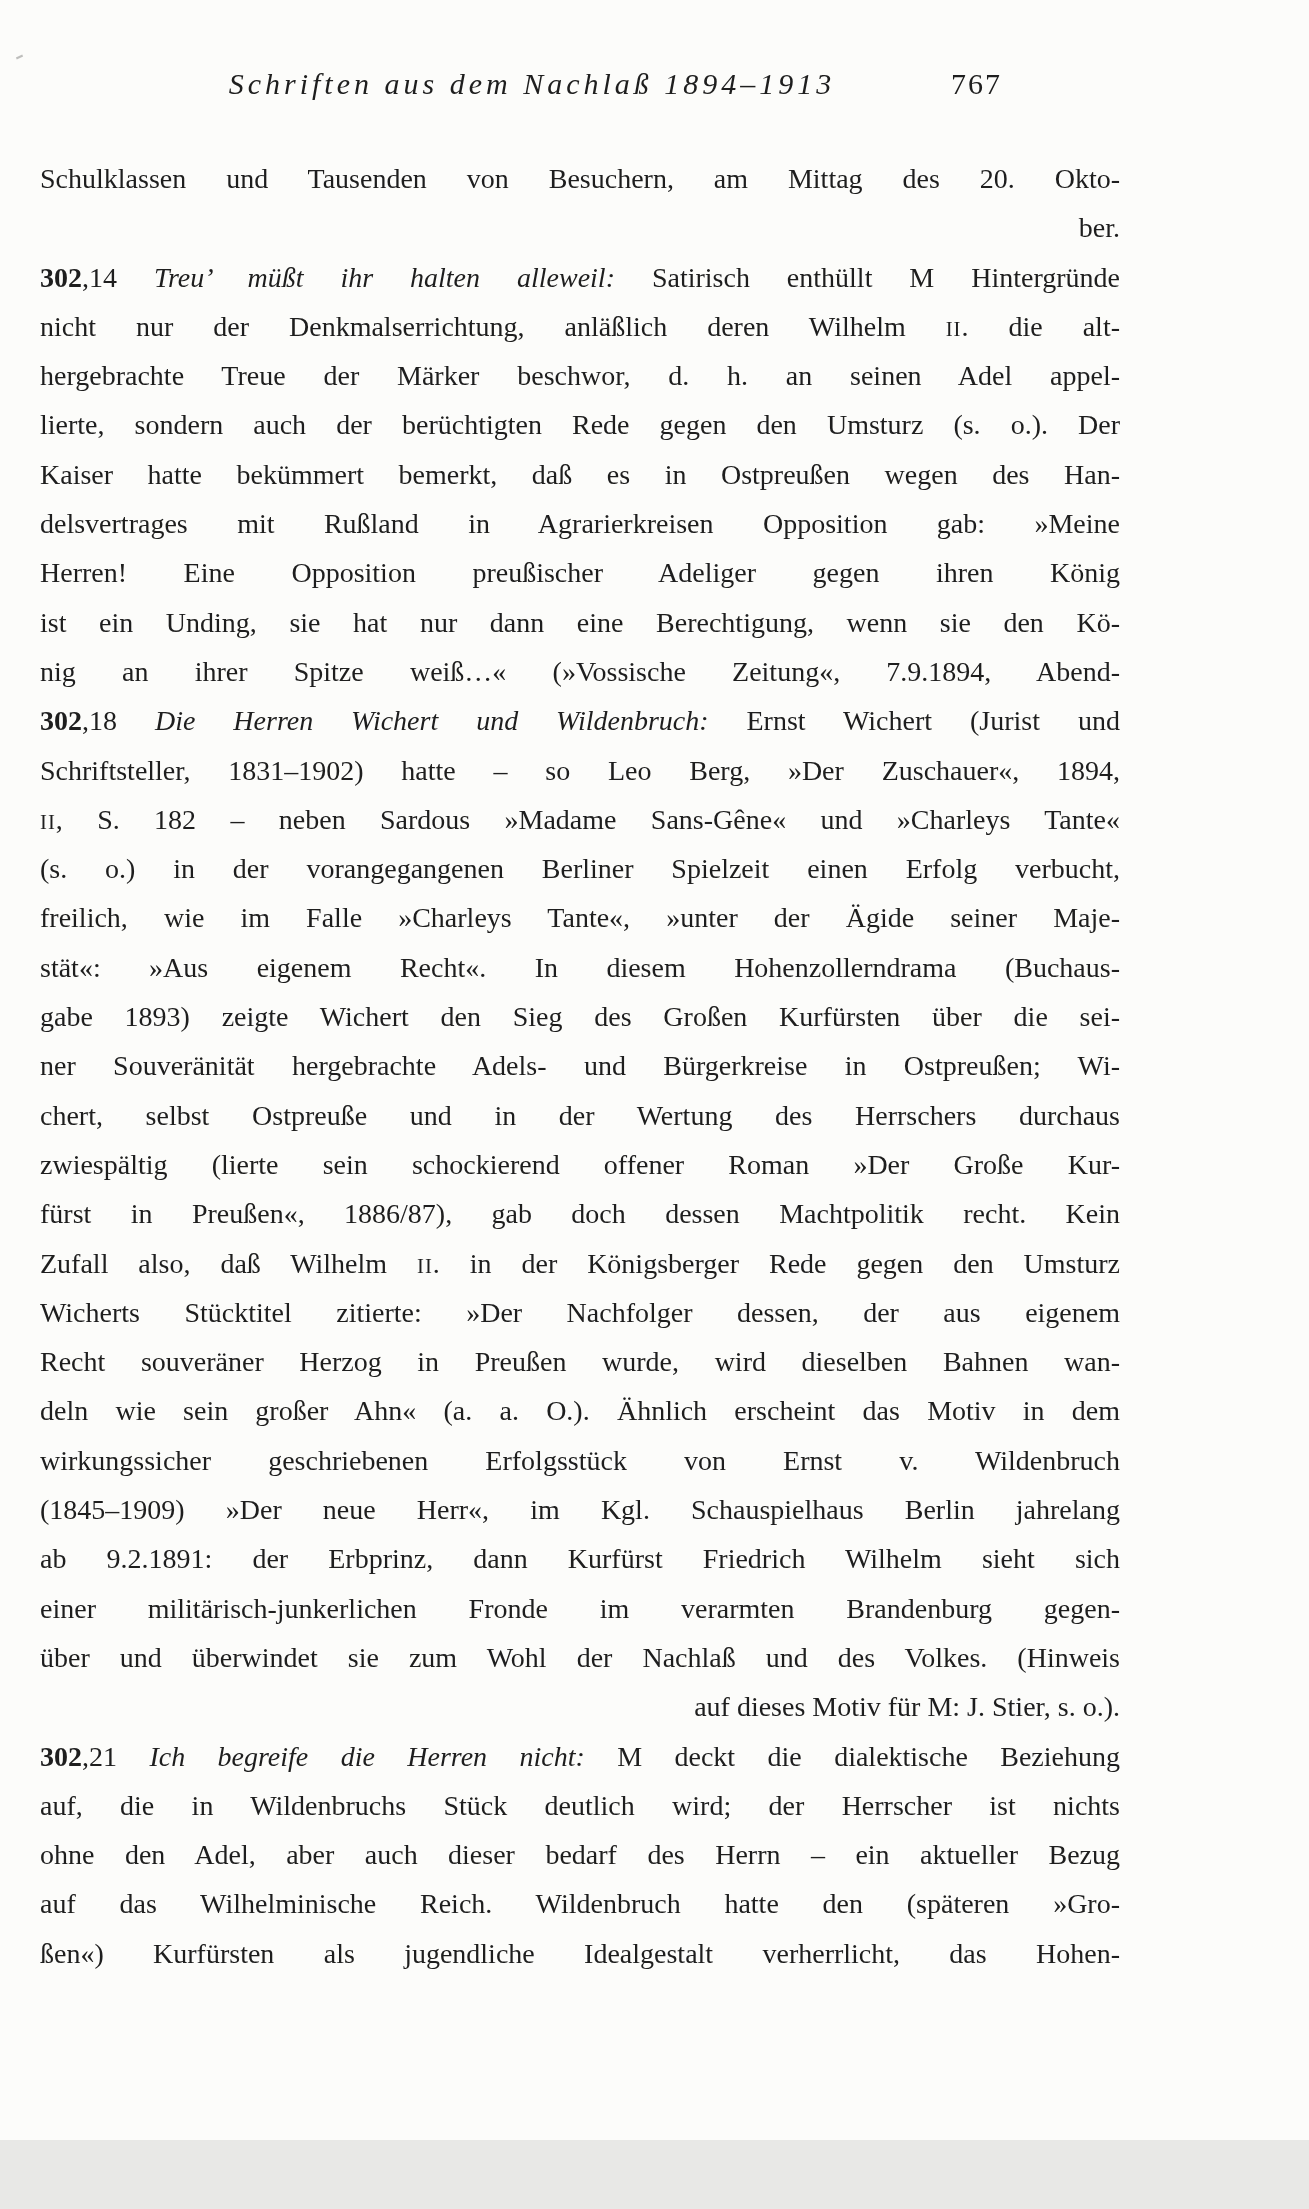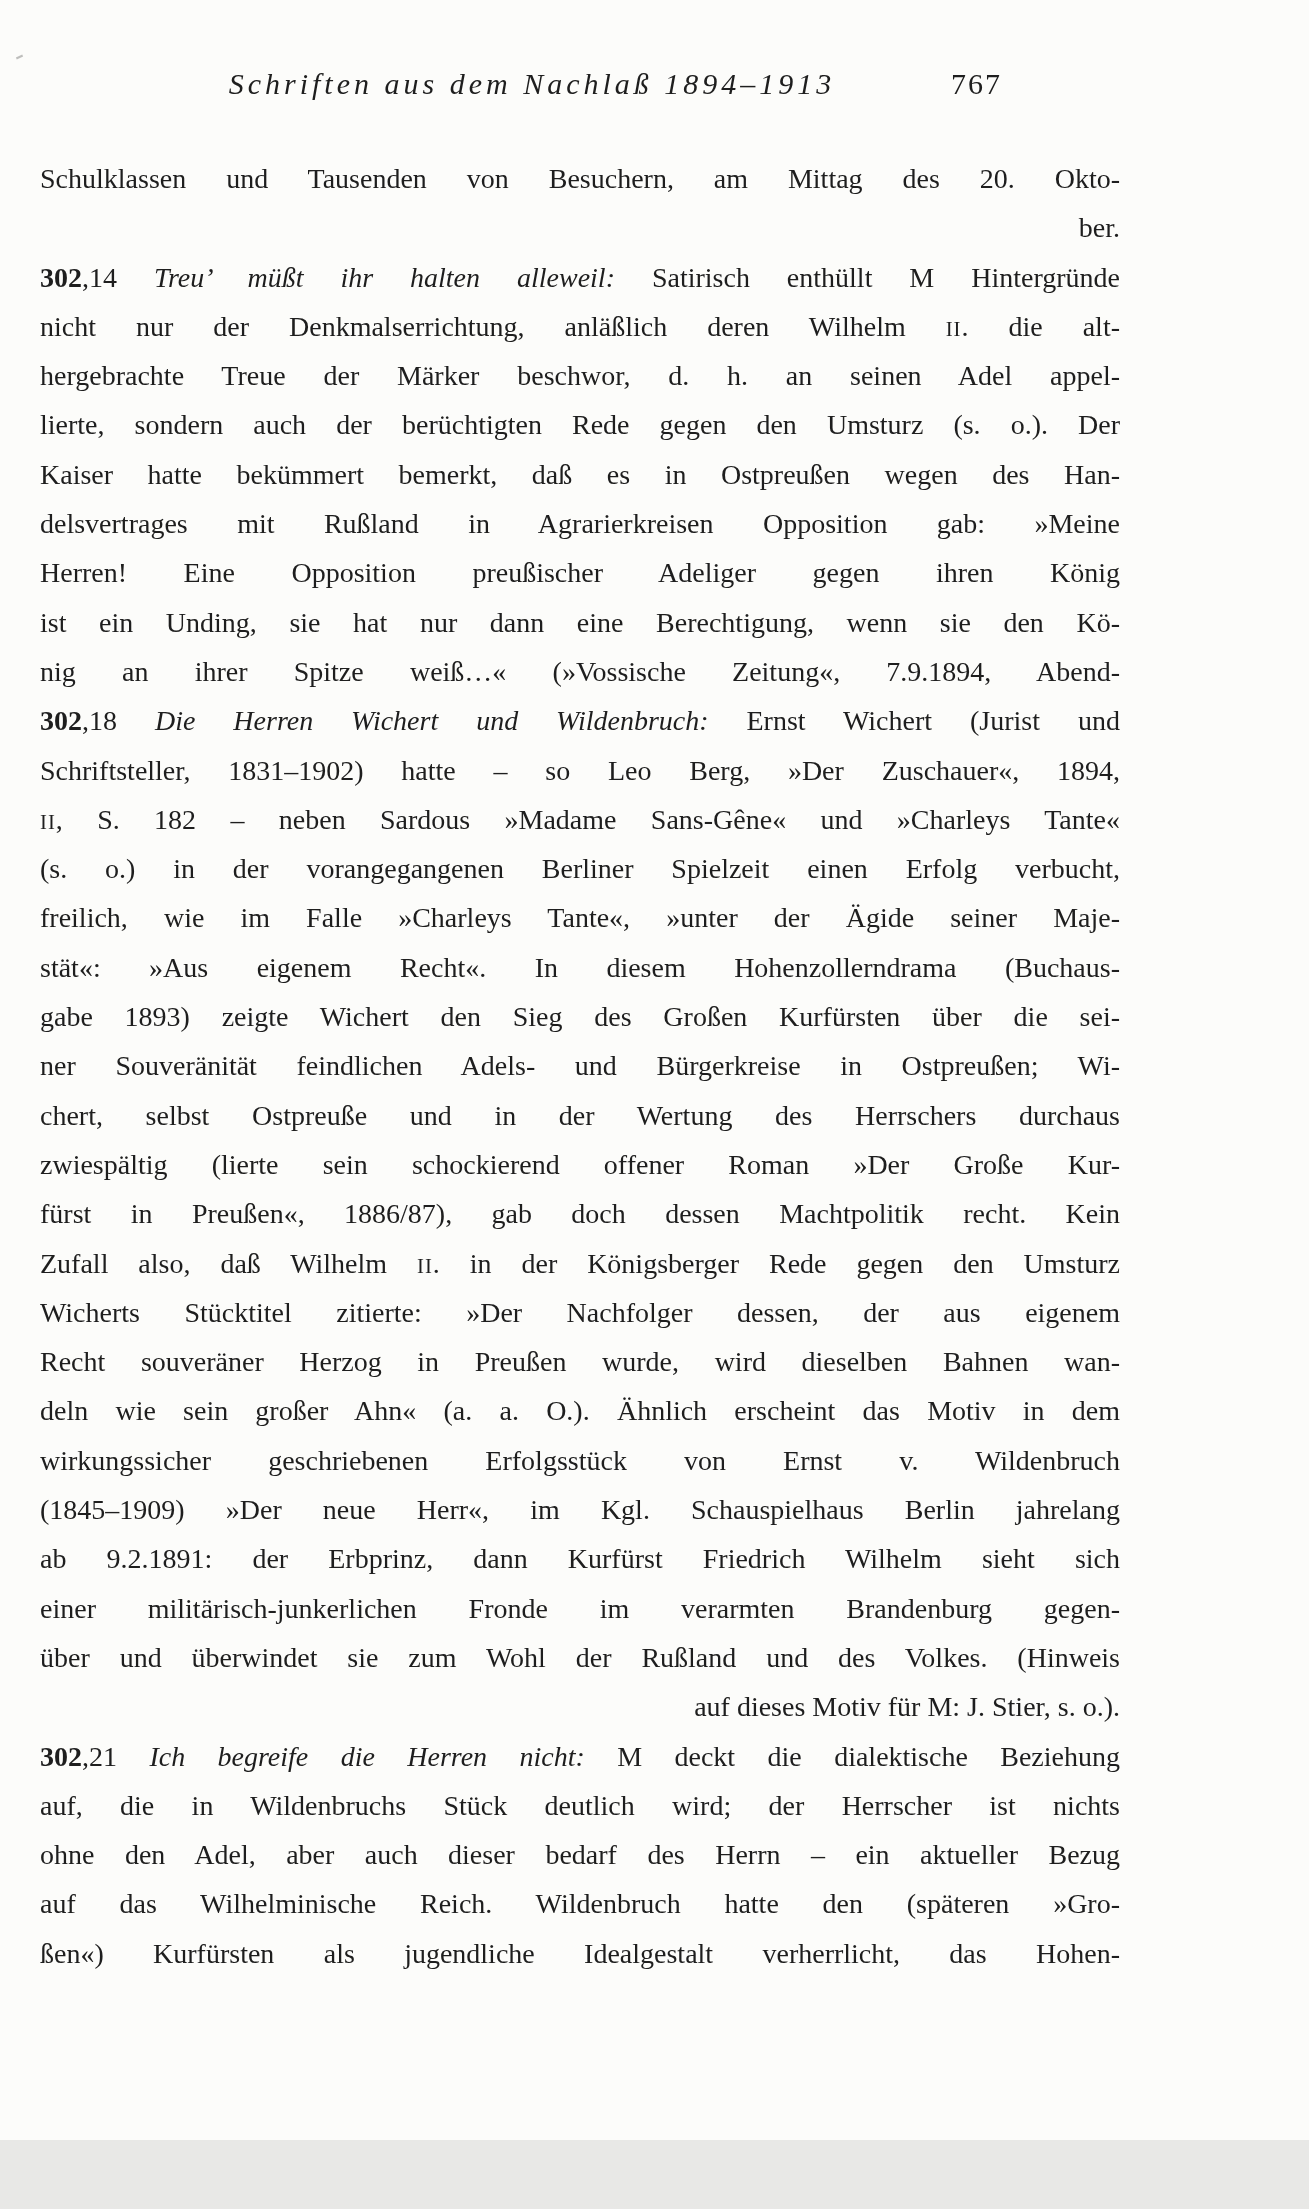--- a/index.html
+++ b/index.html
@@ -102,33 +102,33 @@
       <div class="line just"><span class="run-r">Herren! Eine Opposition preußischer Adeliger gegen ihren König</span></div>
       <div class="line just"><span class="run-r">ist ein Unding, sie hat nur dann eine Berechtigung, wenn sie den Kö-</span></div>
       <div class="line just"><span class="run-r">nig an ihrer Spitze weiß…« (»Vossische Zeitung«, 7.9.1894, Abend-</span></div>
       <div class="line just"><span class="run-b">302</span><span class="run-r">,18 </span><span class="run-i">Die Herren Wichert und Wildenbruch:</span><span class="run-r"> Ernst Wichert (Jurist und</span></div>
       <div class="line just"><span class="run-r">Schriftsteller, 1831–1902) hatte – so Leo Berg, »Der Zuschauer«, 1894,</span></div>
       <div class="line just"><span class="run-sc">II</span><span class="run-r">, S. 182 – neben Sardous »Madame Sans-Gêne« und »Charleys Tante«</span></div>
       <div class="line just"><span class="run-r">(s. o.) in der vorangegangenen Berliner Spielzeit einen Erfolg verbucht,</span></div>
       <div class="line just"><span class="run-r">freilich, wie im Falle »Charleys Tante«, »unter der Ägide seiner Maje-</span></div>
       <div class="line just"><span class="run-r">stät«: »Aus eigenem Recht«. In diesem Hohenzollerndrama (Buchaus-</span></div>
       <div class="line just"><span class="run-r">gabe 1893) zeigte Wichert den Sieg des Großen Kurfürsten über die sei-</span></div>
-      <div class="line just"><span class="run-r">ner Souveränität feindlichen Adels- und Bürgerkreise in Ostpreußen; Wi-</span></div>
+      <div class="line just"><span class="run-r">ner Souveränität hergebrachte Adels- und Bürgerkreise in Ostpreußen; Wi-</span></div>
       <div class="line just"><span class="run-r">chert, selbst Ostpreuße und in der Wertung des Herrschers durchaus</span></div>
       <div class="line just"><span class="run-r">zwiespältig (lierte sein schockierend offener Roman »Der Große Kur-</span></div>
       <div class="line just"><span class="run-r">fürst in Preußen«, 1886/87), gab doch dessen Machtpolitik recht. Kein</span></div>
       <div class="line just"><span class="run-r">Zufall also, daß Wilhelm </span><span class="run-sc">II</span><span class="run-r">. in der Königsberger Rede gegen den Umsturz</span></div>
       <div class="line just"><span class="run-r">Wicherts Stücktitel zitierte: »Der Nachfolger dessen, der aus eigenem</span></div>
       <div class="line just"><span class="run-r">Recht souveräner Herzog in Preußen wurde, wird dieselben Bahnen wan-</span></div>
       <div class="line just"><span class="run-r">deln wie sein großer Ahn« (a. a. O.). Ähnlich erscheint das Motiv in dem</span></div>
       <div class="line just"><span class="run-r">wirkungssicher geschriebenen Erfolgsstück von Ernst v. Wildenbruch</span></div>
       <div class="line just"><span class="run-r">(1845–1909) »Der neue Herr«, im Kgl. Schauspielhaus Berlin jahrelang</span></div>
       <div class="line just"><span class="run-r">ab 9.2.1891: der Erbprinz, dann Kurfürst Friedrich Wilhelm sieht sich</span></div>
       <div class="line just"><span class="run-r">einer militärisch-junkerlichen Fronde im verarmten Brandenburg gegen-</span></div>
-      <div class="line just"><span class="run-r">über und überwindet sie zum Wohl der Rußland und des Volkes. (Hinweis</span></div>
+      <div class="line just"><span class="run-r">über und überwindet sie zum Wohl der Nachlaß und des Volkes. (Hinweis</span></div>
       <div class="line"><span class="run-r">auf dieses Motiv für M: J. Stier, s. o.).</span></div>
       <div class="line just"><span class="run-b">302</span><span class="run-r">,21 </span><span class="run-i">Ich begreife die Herren nicht:</span><span class="run-r"> M deckt die dialektische Beziehung</span></div>
       <div class="line just"><span class="run-r">auf, die in Wildenbruchs Stück deutlich wird; der Herrscher ist nichts</span></div>
       <div class="line just"><span class="run-r">ohne den Adel, aber auch dieser bedarf des Herrn – ein aktueller Bezug</span></div>
       <div class="line just"><span class="run-r">auf das Wilhelminische Reich. Wildenbruch hatte den (späteren »Gro-</span></div>
       <div class="line just"><span class="run-r">ßen«) Kurfürsten als jugendliche Idealgestalt verherrlicht, das Hohen-</span></div>
     </div>
 </div>
 
 </body></html>

